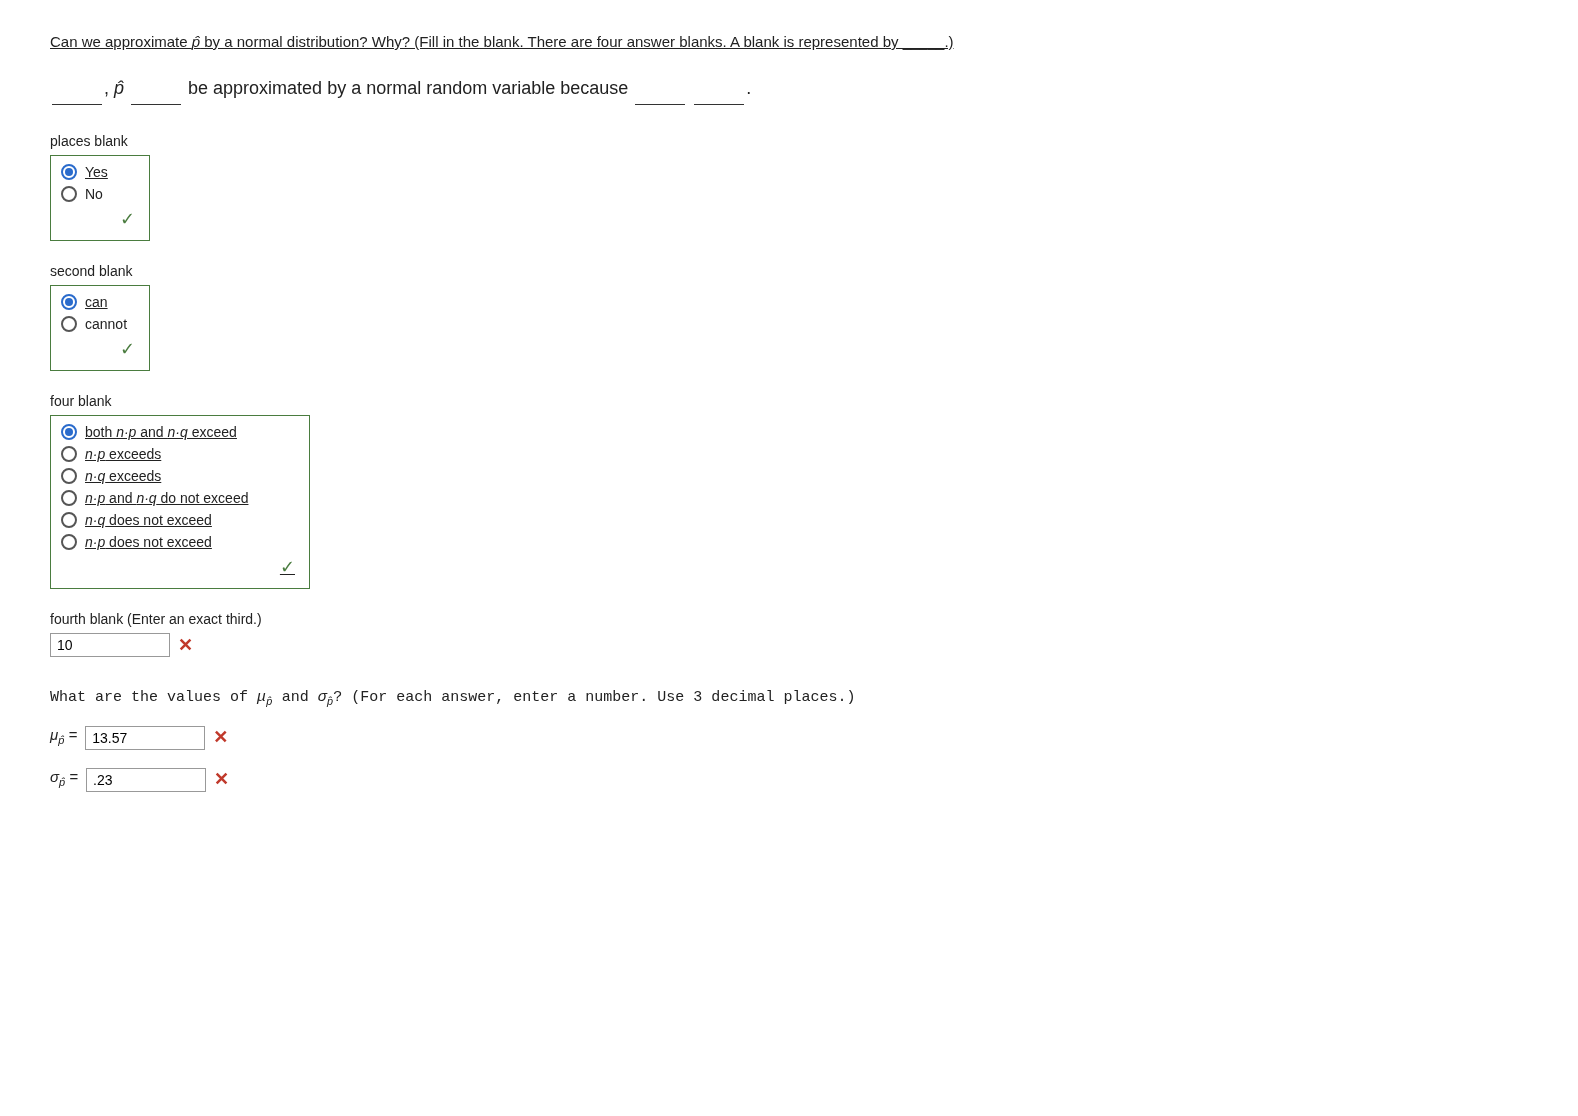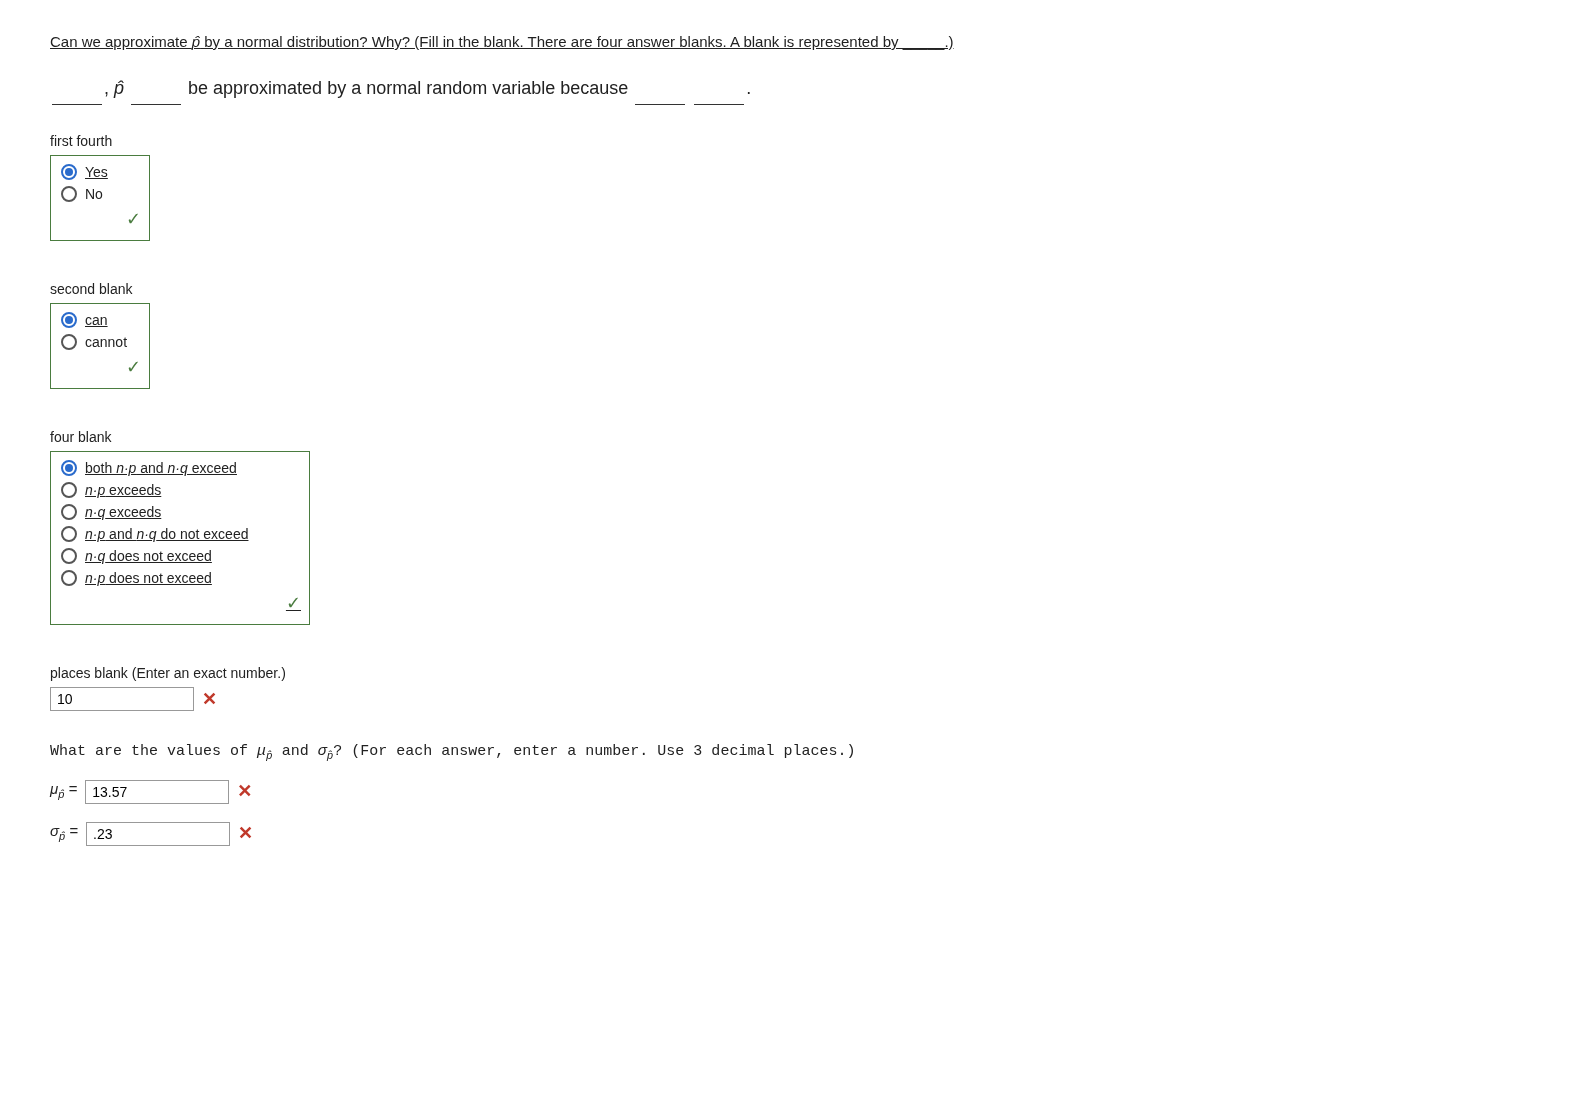--- a/index.html
+++ b/index.html
@@ -30,22 +30,21 @@
     }
     .blank-label {
       font-size: 14px;
       font-weight: normal;
       margin-bottom: 6px;
       margin-top: 8px;
     }
     .radio-box {
       border: 1px solid #4a7c3f;
       display: inline-block;
-      padding: 8px 8px 10px 10px;
-      margin-bottom: 18px;
+      padding: 8px 14px 10px 10px;
       min-width: 100px;
     }
     .radio-box.wide {
       min-width: 260px;
       text-decoration: underline;
     }
     .radio-option {
       display: flex;
       align-items: center;
       margin-bottom: 6px;
@@ -94,21 +93,21 @@
     .input-row {
       display: flex;
       align-items: center;
       gap: 8px;
       margin-bottom: 6px;
     }
     .text-input {
       border: 1px solid #999;
       padding: 3px 6px;
       font-size: 14px;
-      width: 144px;
+      width: 120px;
     }
     .x-icon {
       color: #c0392b;
       font-size: 18px;
       font-weight: bold;
     }
     .section {
       margin-bottom: 22px;
     }
     .values-question {
@@ -144,21 +143,21 @@
   <div class="fill-line">
     <span class="blank">&nbsp;</span>,
     <em>p̂</em>
     <span class="blank">&nbsp;</span>
     be approximated by a normal random variable because
     <span class="blank">&nbsp;</span>
     <span class="blank">&nbsp;</span>.
   </div>
 
   <div class="section">
-    <div class="blank-label">first fourth</div>
+    <div class="blank-label">places blank</div>
     <div class="radio-box">
       <div class="radio-option">
         <div class="radio-circle selected">
         </div>
         <span class="radio-label underline">Yes</span>
       </div>
       <div class="radio-option">
         <div class="radio-circle"></div>
         <span class="radio-label">No</span>
       </div>
@@ -212,21 +211,21 @@
         <div class="radio-circle"></div>
         <span class="radio-label"><em>n·p</em> does not exceed</span>
       </div>
       <div class="checkmark">
         <span class="checkmark-icon">✓</span>
       </div>
     </div>
   </div>
 
   <div class="section">
-    <div class="blank-label">places blank (Enter an exact number.)</div>
+    <div class="blank-label">fourth blank (Enter an exact third.)</div>
     <div class="input-row">
       <input type="text" class="text-input" value="10" style="">
       <span class="x-icon">✕</span>
     </div>
   </div>
 
   <div class="values-question">
     What are the values of <em>μ</em><sub style="font-size:11px;"><em>p̂</em></sub> and <em>σ</em><sub style="font-size:11px;"><em>p̂</em></sub>? (For each answer, enter a number. Use 3 decimal places.)
   </div>
 

